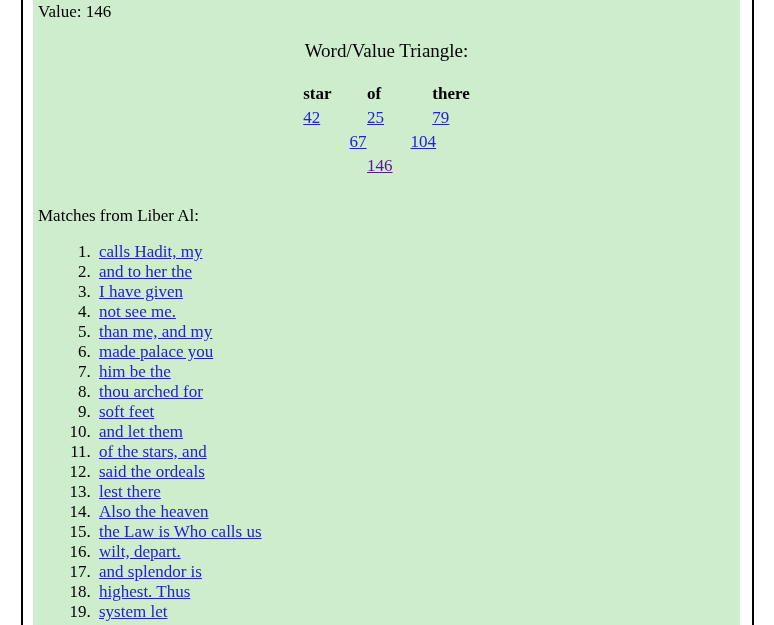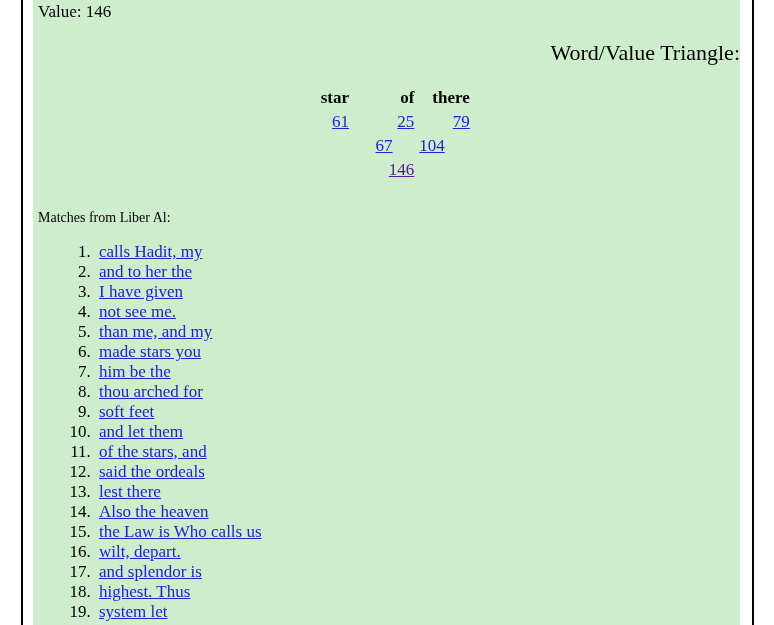--- a/index.html
+++ b/index.html
@@ -51,53 +51,52 @@
     line-height: 20px;
     padding: 2px 0 0 5px;
     white-space: nowrap;
   }
 
   .triangle-block {
     text-align: center;
     margin-top: 18px;
   }
   .triangle-heading {
-    font-size: 22px;
+    font-size: 19px;
     color: #000;
     margin-bottom: 20px;
-    text-align: right;
   }
 
   table.triangle {
     margin: 0 auto;
     border-collapse: collapse;
     border-spacing: 0;
   }
   table.triangle td {
     padding: 0 9px;
-    text-align: right;
+    text-align: left;
     font-size: 17px;
     line-height: 24px;
     white-space: nowrap;
   }
   table.triangle td.word {
     font-weight: bold;
     color: #000000;
   }
 
   a.lnk {
     color: #2222cc;
     text-decoration: underline;
   }
   a.lnk.visited {
     color: #551a8b;
   }
 
   .matches-heading {
-    font-size: 14px;
+    font-size: 17px;
     color: #000000;
     margin: 28px 0 16px 5px;
   }
 
   ol.matches {
     margin: 10px 0 0 0;
     padding-left: 62px;
     list-style-position: outside;
     list-style-type: decimal;
   }
@@ -129,21 +128,21 @@
       <div class="triangle-heading">Word/Value Triangle:</div>
 
       <table class="triangle">
         <tbody>
           <tr>
             <td class="word" colspan="2">star</td>
             <td class="word" colspan="2">of</td>
             <td class="word" colspan="2">there</td>
           </tr>
           <tr>
-            <td colspan="2"><a class="lnk" href="#">61</a></td>
+            <td colspan="2"><a class="lnk" href="#">42</a></td>
             <td colspan="2"><a class="lnk" href="#">25</a></td>
             <td colspan="2"><a class="lnk" href="#">79</a></td>
           </tr>
           <tr>
             <td></td>
             <td colspan="2"><a class="lnk" href="#">67</a></td>
             <td colspan="2"><a class="lnk" href="#">104</a></td>
             <td></td>
           </tr>
           <tr>
@@ -156,21 +155,21 @@
     </div>
 
     <div class="matches-heading">Matches from Liber Al:</div>
 
     <ol class="matches">
       <li><a href="#">calls Hadit, my</a></li>
       <li><a href="#">and to her the</a></li>
       <li><a href="#">I have given</a></li>
       <li><a href="#">not see me.</a></li>
       <li><a href="#">than me, and my</a></li>
-      <li><a href="#">made stars you</a></li>
+      <li><a href="#">made palace you</a></li>
       <li><a href="#">him be the</a></li>
       <li><a href="#">thou arched for</a></li>
       <li><a href="#">soft feet</a></li>
       <li><a href="#">and let them</a></li>
       <li><a href="#">of the stars, and</a></li>
       <li><a href="#">said the ordeals</a></li>
       <li><a href="#">lest there</a></li>
       <li><a href="#">Also the heaven</a></li>
       <li><a href="#">the Law is Who calls us</a></li>
       <li><a href="#">wilt, depart.</a></li>

